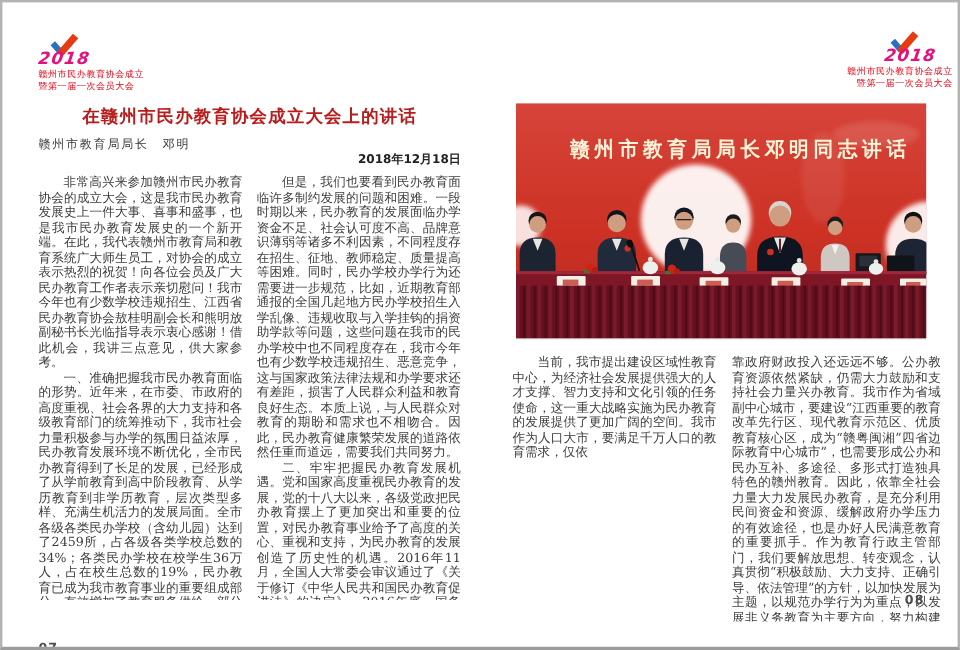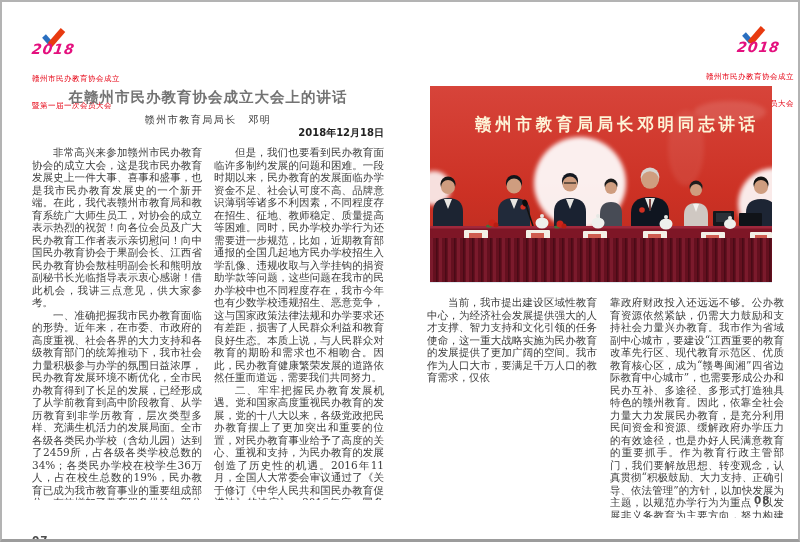--- a/index.html
+++ b/index.html
@@ -15,27 +15,27 @@
   .logo-right { left:648px; top:24px; width:144px; text-align:right; }
   .logo-icon { width:24px; height:19px; display:block; }
   .logo-left  .logo-icon { margin-left:10px; }
   .logo-right .logo-icon { margin-left:auto; margin-right:28px; }
   .logo-year {
     font-family:"DejaVu Sans","Liberation Sans",sans-serif;
     font-style:italic; font-weight:bold; font-size:14px; line-height:13px;
     color:#e4107e; letter-spacing:1px; transform:skewX(-8deg); margin-top:-4px;
   }
   .logo-right .logo-year { margin-right:14px; }
-  .logo-line { font-size:7.5px; line-height:9px; color:#e60012; letter-spacing:0.5px; margin-top:18px; }
+  .logo-line { font-size:7.5px; line-height:9px; color:#e60012; letter-spacing:0.5px; margin-top:1px; }
   
   .title {
     position:absolute; left:30px; top:86px; width:352px; margin:0;
-    text-align:center; font-size:14.5px; font-weight:bold; color:#737373; letter-spacing:1px;
-  }
-  .byline { position:absolute; left:30px; top:111px; width:352px; text-align:center;
+    text-align:center; font-size:14.5px; font-weight:bold; color:#b91c1c; letter-spacing:1px;
+  }
+  .byline { position:absolute; left:30px; top:111px; width:352px; 
             font-size:10px; color:#3a3a3a; letter-spacing:1.5px; }
   .date   { position:absolute; left:30px; top:124px; width:352px; text-align:right;
             font-size:10px; font-weight:bold; color:#222;
             font-family:"DejaVu Sans","Liberation Sans",sans-serif; }
   
   .col {
     position:absolute; width:170px; height:354px; overflow:hidden;
     font-size:10.5px; line-height:12.5px; color:#3c3c3c;
     text-align:justify; text-justify:inter-ideograph;
   }
@@ -76,21 +76,21 @@
       <div class="logo-year">2018</div>
       <div class="logo-line">赣州市民办教育协会成立</div>
       <div class="logo-line">暨第一届一次会员大会</div>
     </div>
 
     <h1 class="title">在赣州市民办教育协会成立大会上的讲话</h1>
     <div class="byline">赣州市教育局局长　邓明</div>
     <div class="date">2018年12月18日</div>
 
     <div class="col col-l1">
-      <p class="indent">非常高兴来参加赣州市民办教育协会的成立大会，这是我市民办教育发展史上一件大事、喜事和盛事，也是我市民办教育发展史的一个新开端。在此，我代表赣州市教育局和教育系统广大师生员工，对协会的成立表示热烈的祝贺！向各位会员及广大民办教育工作者表示亲切慰问！向中国民办教育协会于果副会长、江西省民办教育协会敖桂明副会长和熊明放副秘书长光临指导表示衷心感谢！借此机会，我讲三点意见，供大家参考。</p>
+      <p class="indent">非常高兴来参加赣州市民办教育协会的成立大会，这是我市民办教育发展史上一件大事、喜事和盛事，也是我市民办教育发展史的一个新开端。在此，我代表赣州市教育局和教育系统广大师生员工，对协会的成立表示热烈的祝贺！向各位会员及广大民办教育工作者表示亲切慰问！我市今年也有少数学校违规招生、江西省民办教育协会敖桂明副会长和熊明放副秘书长光临指导表示衷心感谢！借此机会，我讲三点意见，供大家参考。</p>
       <p class="indent">一、准确把握我市民办教育面临的形势。近年来，在市委、市政府的高度重视、社会各界的大力支持和各级教育部门的统筹推动下，我市社会力量积极参与办学的氛围日益浓厚，民办教育发展环境不断优化，全市民办教育得到了长足的发展，已经形成了从学前教育到高中阶段教育、从学历教育到非学历教育，层次类型多样、充满生机活力的发展局面。全市各级各类民办学校（含幼儿园）达到了2459所，占各级各类学校总数的34%；各类民办学校在校学生36万人，占在校生总数的19%，民办教育已成为我市教育事业的重要组成部分，有效增加了教育服务供给。部分民办学校办出了特色，具有一定的品牌，得到了广大群众的认可，为老百姓提供优质教育、满足个性化教育需求，为推动教育现代化、促进经济社会发展都做出了积</p>
     </div>
     <div class="col col-l2">
       <p class="indent">但是，我们也要看到民办教育面临许多制约发展的问题和困难。一段时期以来，民办教育的发展面临办学资金不足、社会认可度不高、品牌意识薄弱等诸多不利因素，不同程度存在招生、征地、教师稳定、质量提高等困难。同时，民办学校办学行为还需要进一步规范，比如，近期教育部通报的全国几起地方民办学校招生入学乱像、违规收取与入学挂钩的捐资助学款等问题，这些问题在我市的民办学校中也不同程度存在，我市今年也有少数学校违规招生、恶意竞争，这与国家政策法律法规和办学要求还有差距，损害了人民群众利益和教育良好生态。本质上说，与人民群众对教育的期盼和需求也不相吻合。因此，民办教育健康繁荣发展的道路依然任重而道远，需要我们共同努力。</p>
       <p class="indent">二、牢牢把握民办教育发展机遇。党和国家高度重视民办教育的发展，党的十八大以来，各级党政把民办教育摆上了更加突出和重要的位置，对民办教育事业给予了高度的关心、重视和支持，为民办教育的发展创造了历史性的机遇。2016年11月，全国人大常委会审议通过了《关于修订《中华人民共和国民办教育促进法》的决定》，2016年底，国务院印发《关于鼓励社会力量兴办教育促进民办教育健康发展的若干意见》，有关国家部委配套制定了《民办学校分类登记实施细则》《营利性民办</p>
     </div>
 
     <div class="pagenum pn-left">07</div>
   </section>
 

